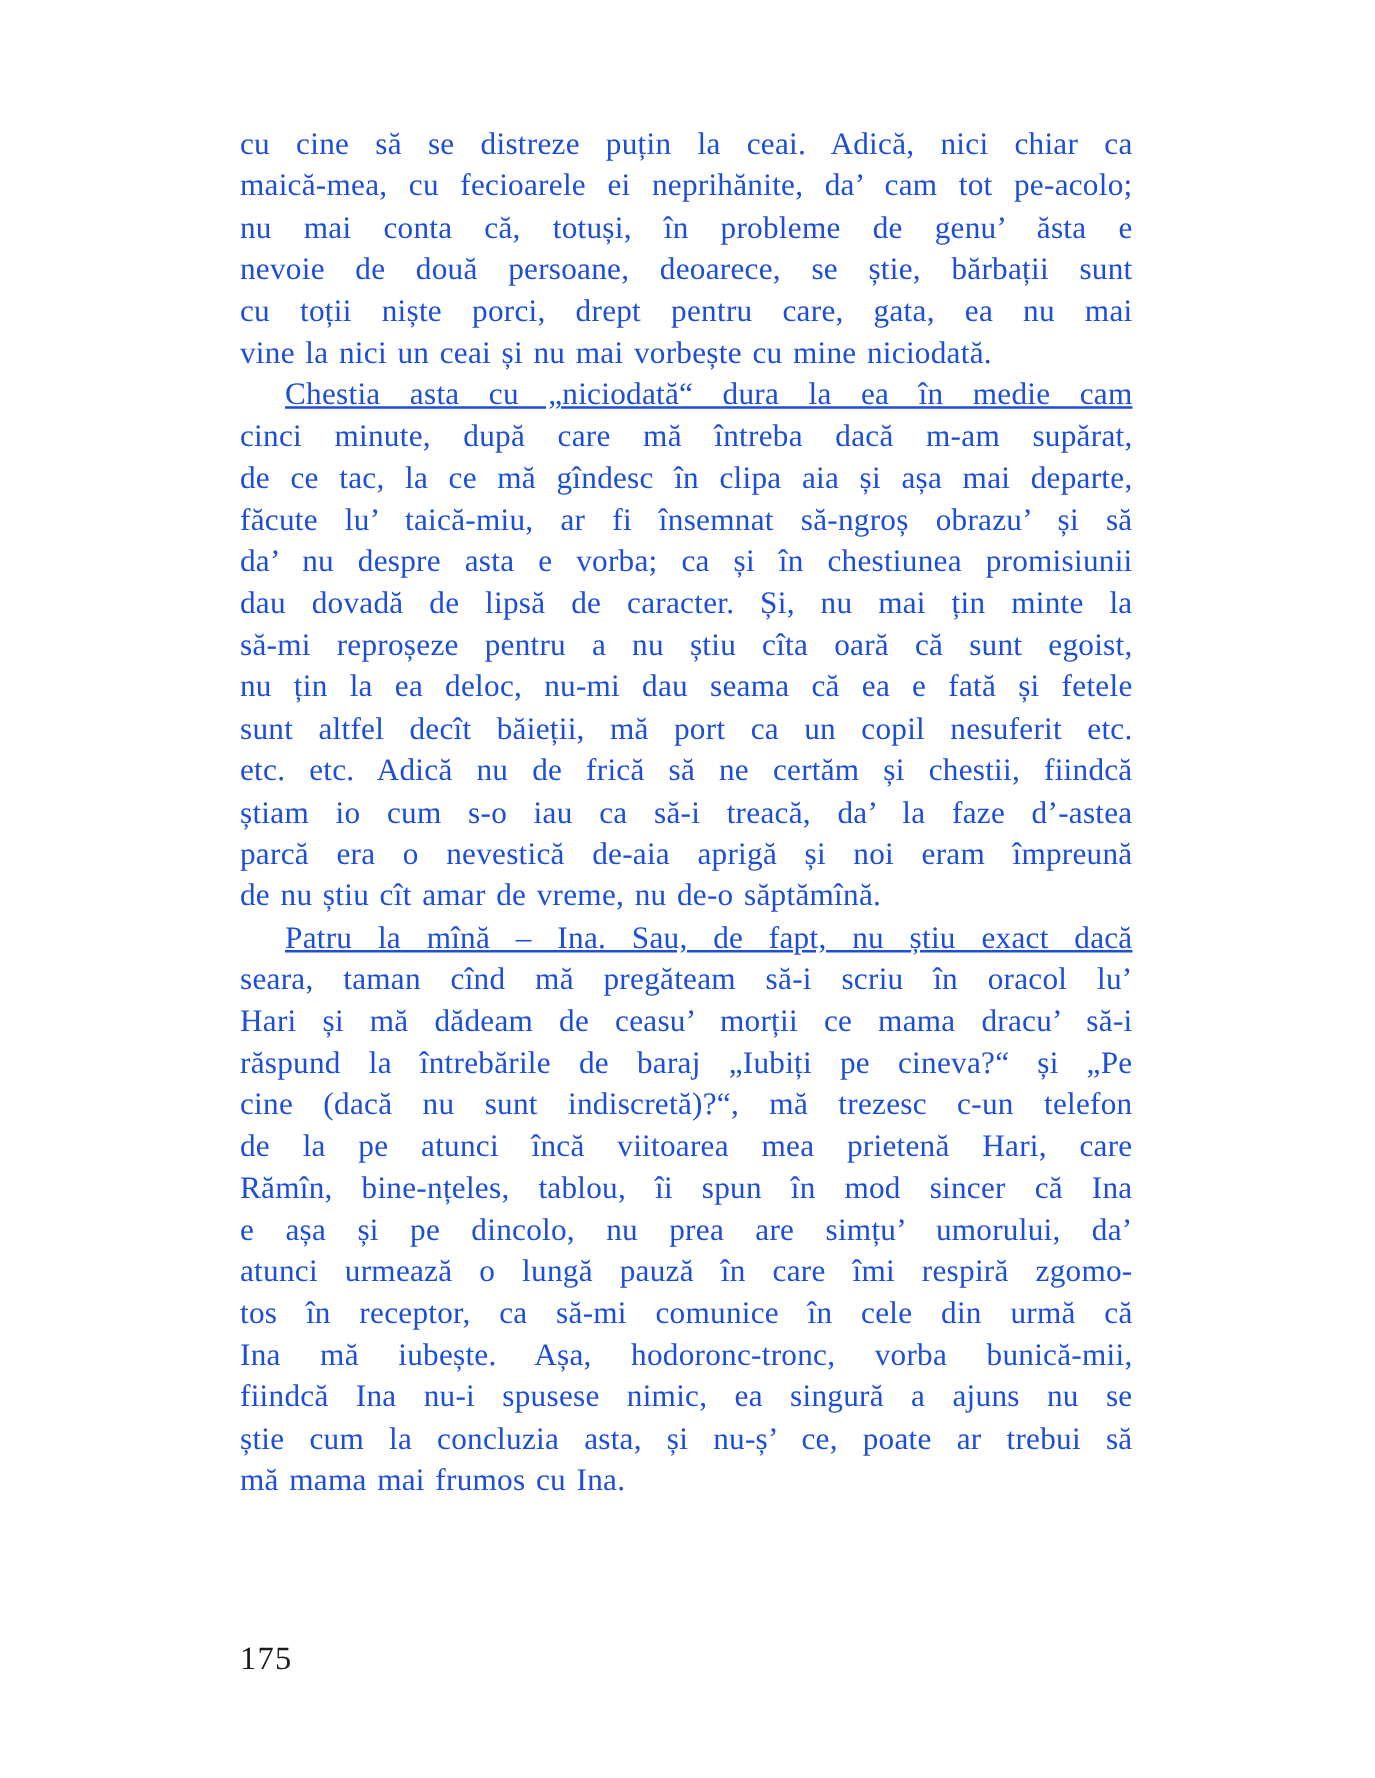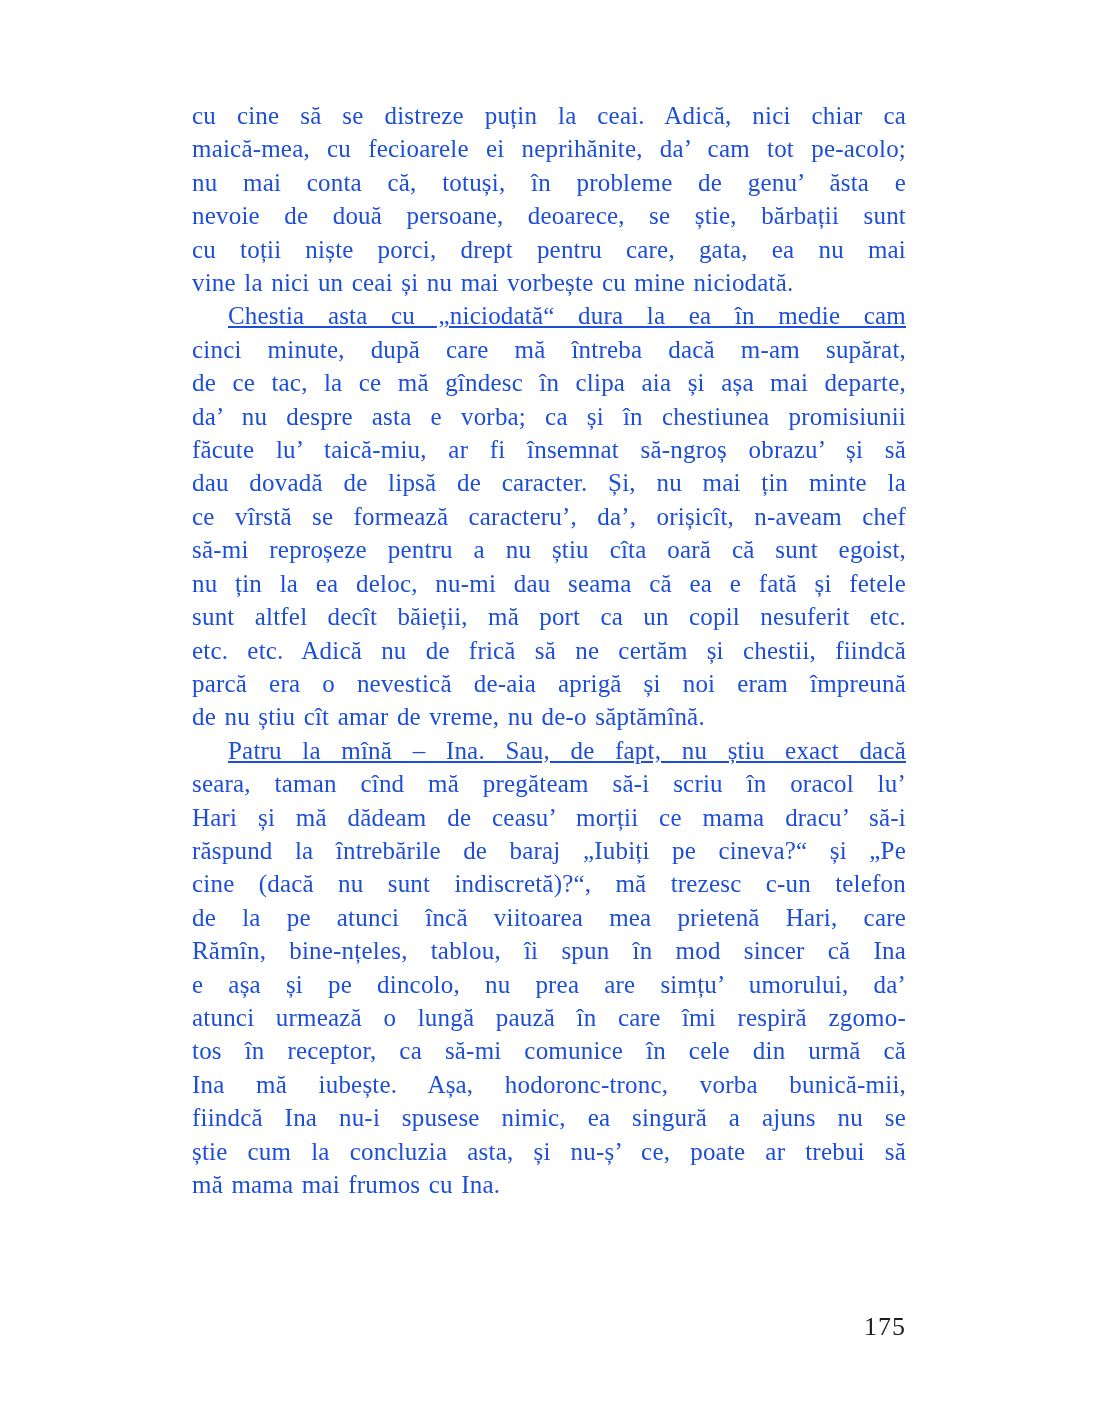--- a/index.html
+++ b/index.html
@@ -43,21 +43,21 @@
   }
   .line.indent {
     text-indent: 36px;
     text-decoration: underline;
   }
   .page-number {
     position: absolute;
     left: 192px;
     top: 1312px;
     width: 714px;
-    text-align: right;
+    text-align: left;
     font-size: 26px;
     letter-spacing: 1px;
     color: #1d1d1d;
     font-variant-numeric: oldstyle-nums;
   }
 </style>
 </head>
 <body style="background: rgb(255, 255, 255);">
 
 <div class="page">
@@ -67,28 +67,28 @@
         <div class="line">maică-mea, cu fecioarele ei neprihănite, da’ cam tot pe-acolo;</div>
         <div class="line">nu mai conta că, totuși, în probleme de genu’ ăsta e</div>
         <div class="line">nevoie de două persoane, deoarece, se știe, bărbații sunt</div>
         <div class="line">cu toții niște porci, drept pentru care, gata, ea nu mai</div>
         <div class="line last">vine la nici un ceai și nu mai vorbește cu mine niciodată.</div>
       </div>
       <div class="para">
         <div class="line indent">Chestia asta cu „niciodată“ dura la ea în medie cam</div>
         <div class="line">cinci minute, după care mă întreba dacă m-am supărat,</div>
         <div class="line">de ce tac, la ce mă gîndesc în clipa aia și așa mai departe,</div>
+        <div class="line">făcute lu’ taică-miu, ar fi însemnat să-ngroș obrazu’ și să</div>
         <div class="line">da’ nu despre asta e vorba; ca și în chestiunea promisiunii</div>
-        <div class="line">făcute lu’ taică-miu, ar fi însemnat să-ngroș obrazu’ și să</div>
         <div class="line">dau dovadă de lipsă de caracter. Și, nu mai țin minte la</div>
-        <div class="line">ce vîrstă se formează caracteru’, da’, orișicît, n-aveam chef</div>
         <div class="line">să-mi reproșeze pentru a nu știu cîta oară că sunt egoist,</div>
         <div class="line">nu țin la ea deloc, nu-mi dau seama că ea e fată și fetele</div>
         <div class="line">sunt altfel decît băieții, mă port ca un copil nesuferit etc.</div>
         <div class="line">etc. etc. Adică nu de frică să ne certăm și chestii, fiindcă</div>
+        <div class="line">știam io cum s-o iau ca să-i treacă, da’ la faze d’-astea</div>
         <div class="line">parcă era o nevestică de-aia aprigă și noi eram împreună</div>
         <div class="line last">de nu știu cît amar de vreme, nu de-o săptămînă.</div>
       </div>
       <div class="para">
         <div class="line indent">Patru la mînă – Ina. Sau, de fapt, nu știu exact dacă</div>
         <div class="line">seara, taman cînd mă pregăteam să-i scriu în oracol lu’</div>
         <div class="line">Hari și mă dădeam de ceasu’ morții ce mama dracu’ să-i</div>
         <div class="line">răspund la întrebările de baraj „Iubiți pe cineva?“ și „Pe</div>
         <div class="line">cine (dacă nu sunt indiscretă)?“, mă trezesc c-un telefon</div>
         <div class="line">de la pe atunci încă viitoarea mea prietenă Hari, care</div>

